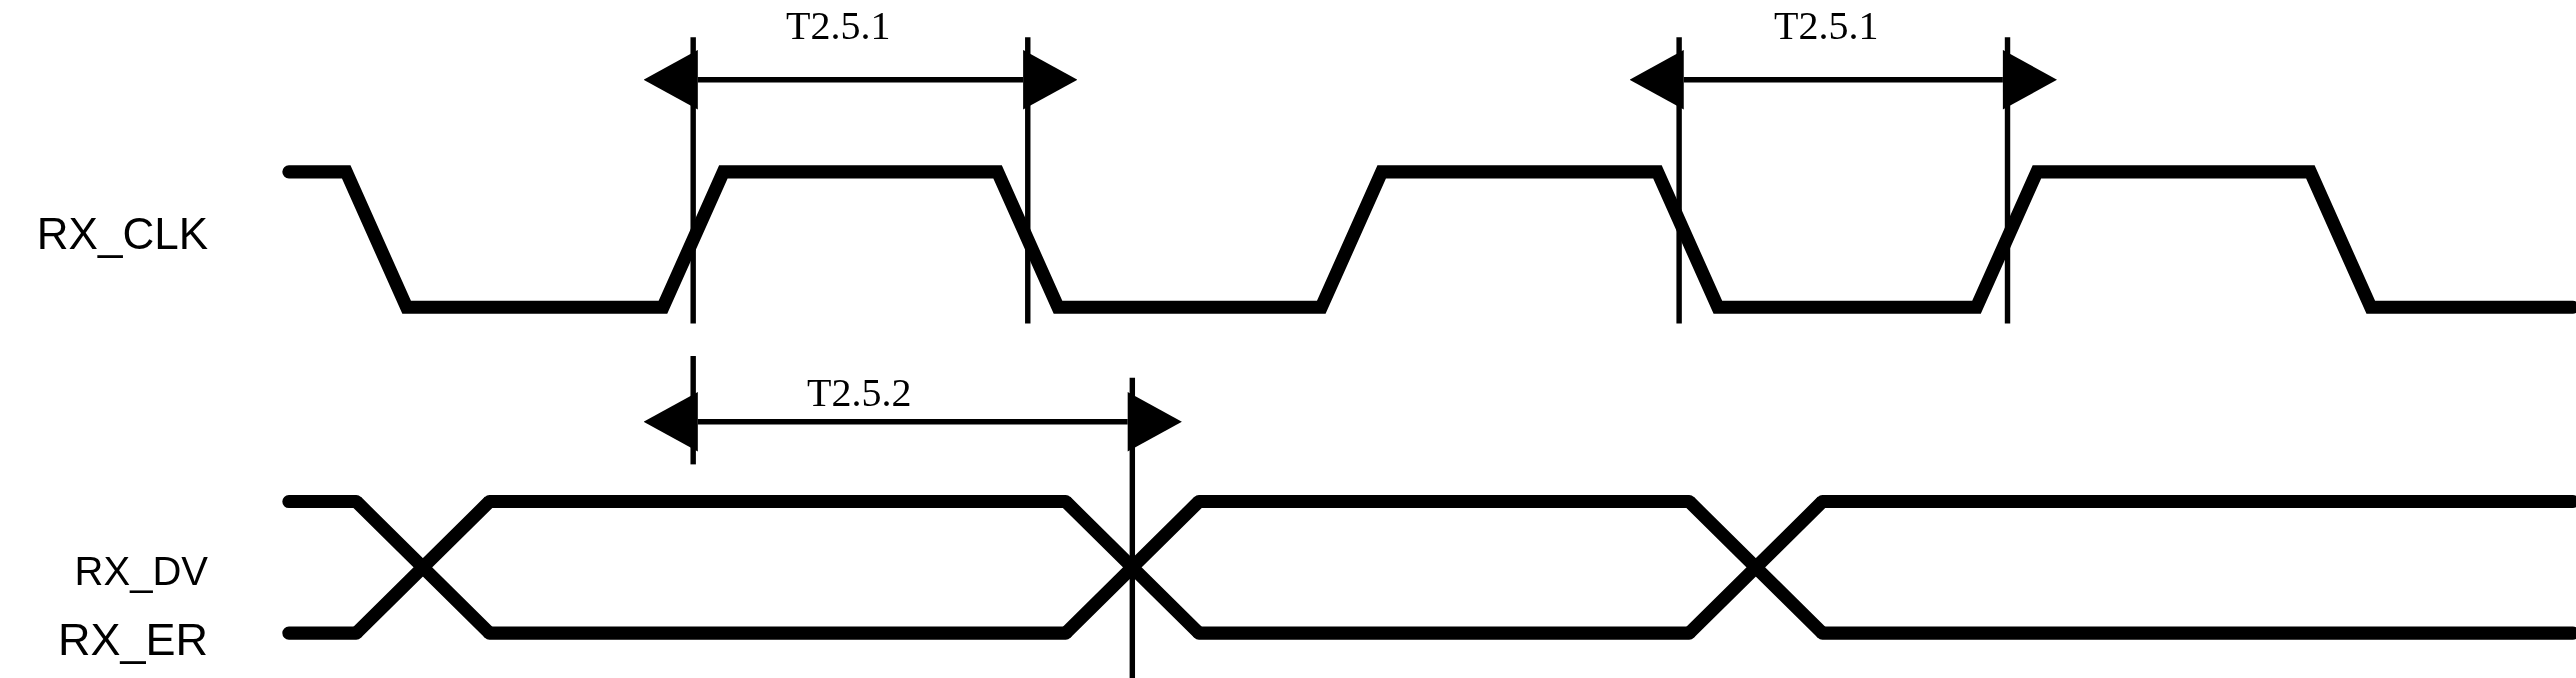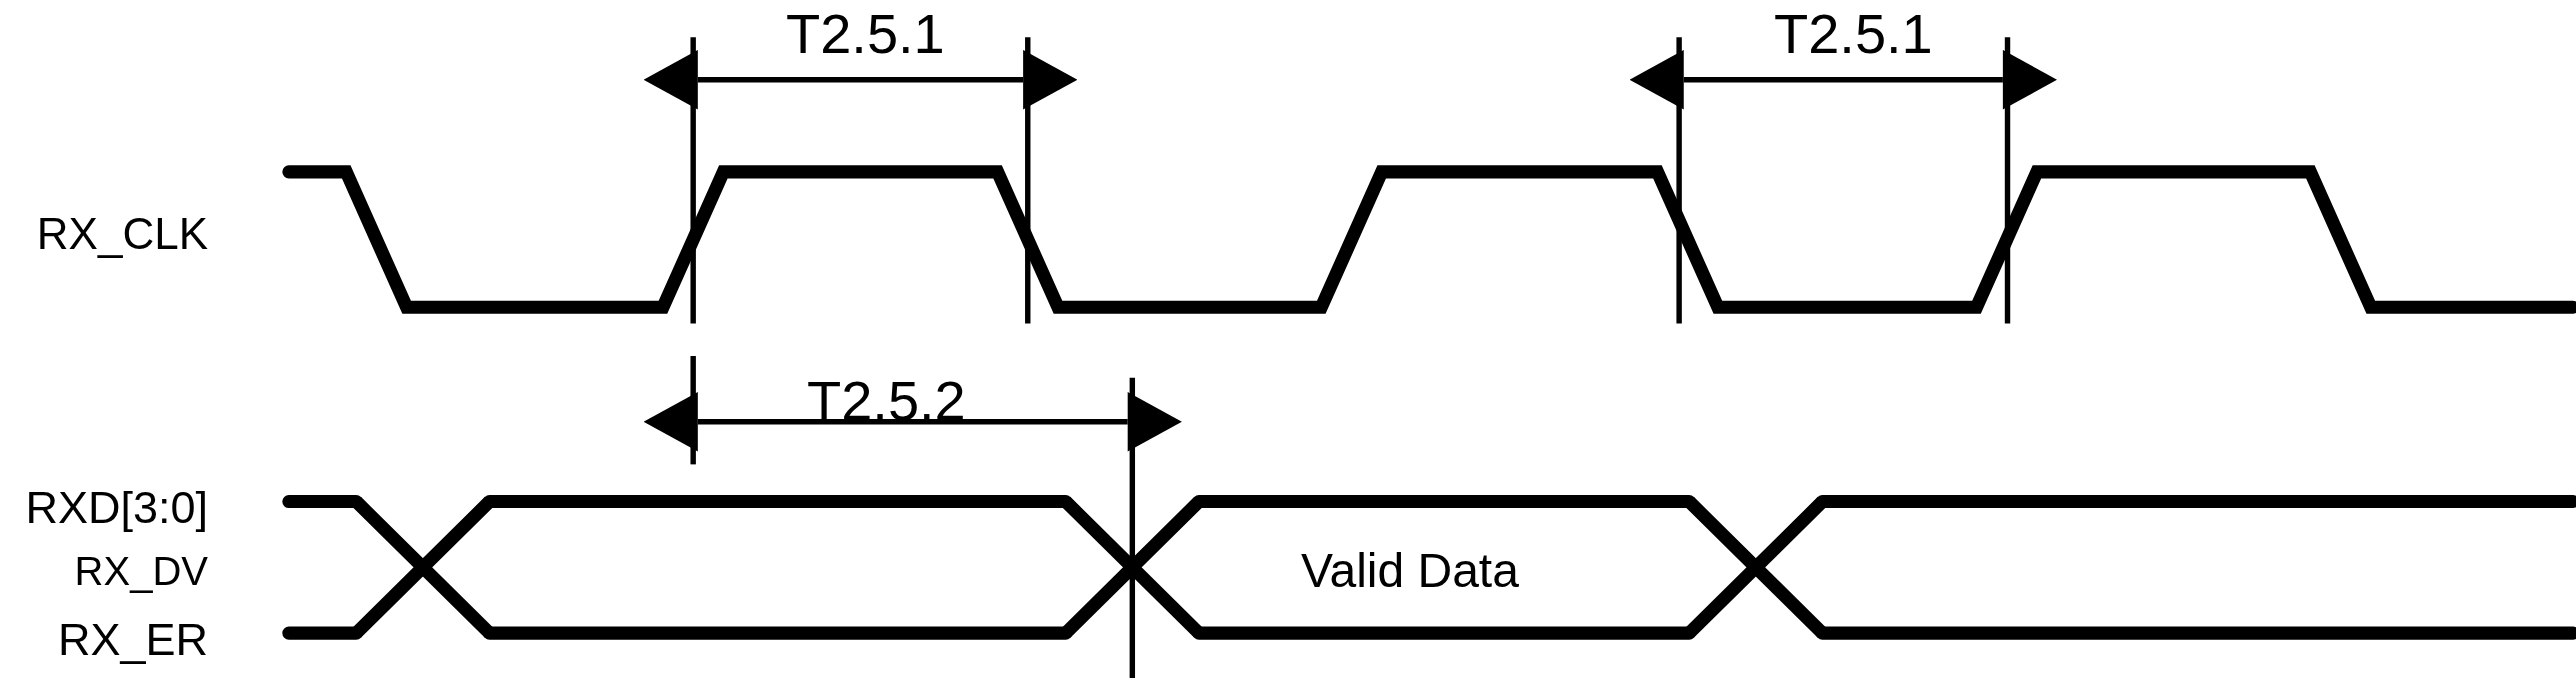--- a/index.html
+++ b/index.html
@@ -13,22 +13,22 @@
     white-space:nowrap;
     text-align:right;
     line-height:1;
   }
   #label-rx-clk{right:2368px;top:212px;font-size:44px;}
   #label-rxd{right:2368px;top:485px;font-size:45px;}
   #label-rx-dv{right:2368px;top:551px;font-size:40px;}
   #label-rx-er{right:2368px;top:617px;font-size:45px;margin-left:39px;}
   .dim-label{
     position:absolute;
-    font-family:Liberation Sans, sans-serif;
-    font-size:56px;
+    font-family:Liberation Serif, serif;
+    font-size:40px;
     color:#000000;
     white-space:nowrap;
     line-height:1;
   }
   #dim-label-t251-a{left:786px;top:6.2px;}
   #dim-label-t251-b{left:1774px;top:6.2px;}
   #dim-label-t252{left:807px;top:365px;margin-top:8px;}
   #valid-data-label{
     position:absolute;
     left:1301px;top:547px;
@@ -108,28 +108,26 @@
     <g>
       <line x1="895" y1="460" x2="895" y2="600" stroke="#000000" stroke-width="7"></line>
       <line x1="1462" y1="488" x2="1462" y2="876" stroke="#000000" stroke-width="7"></line>
       <line x1="901" y1="545" x2="1456" y2="545" stroke="#000000" stroke-width="7" marker-start="url(#arrowLeft)" marker-end="url(#arrowRight)"></line>
     </g>
 
   </svg>
 
   <div class="sig-label" id="label-rx-clk">RX_CLK</div>
 
-  <div class="sig-label" id="label-rxd">RXD[3:0]</div>
 
   <div class="sig-label" id="label-rx-dv">RX_DV</div>
 
   <div class="sig-label" id="label-rx-er">RX_ER</div>
 
   <div class="dim-label" id="dim-label-t251-a">T2.5.1</div>
 
   <div class="dim-label" id="dim-label-t251-b">T2.5.1</div>
 
   <div class="dim-label" id="dim-label-t252">T2.5.2</div>
 
-  <div id="valid-data-label">Valid Data</div>
 
 </div>
 
 
 </body></html>

